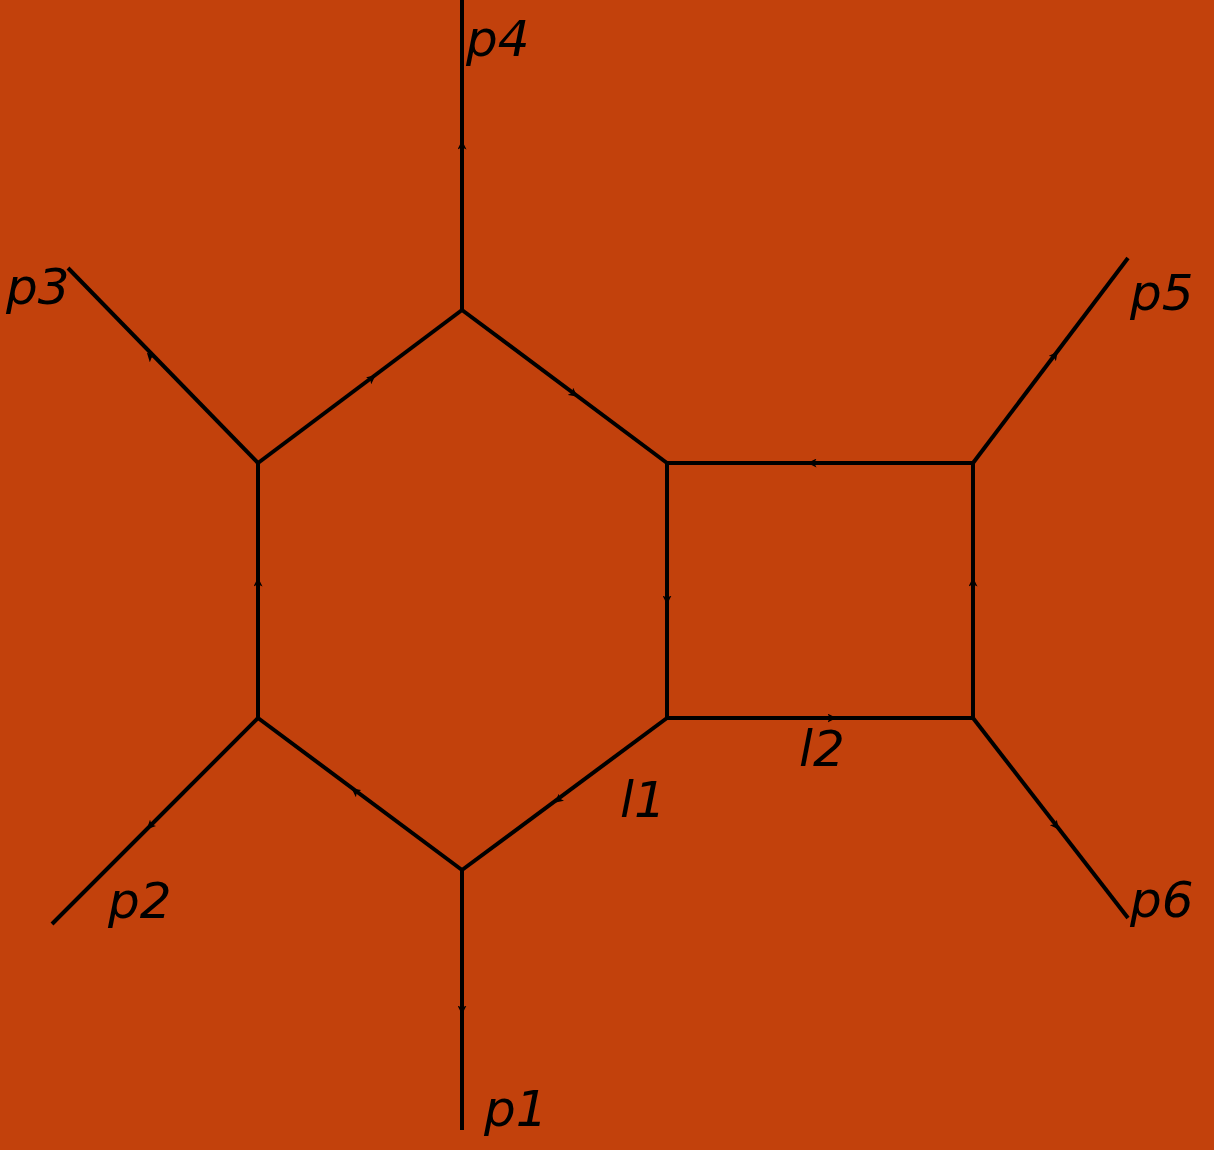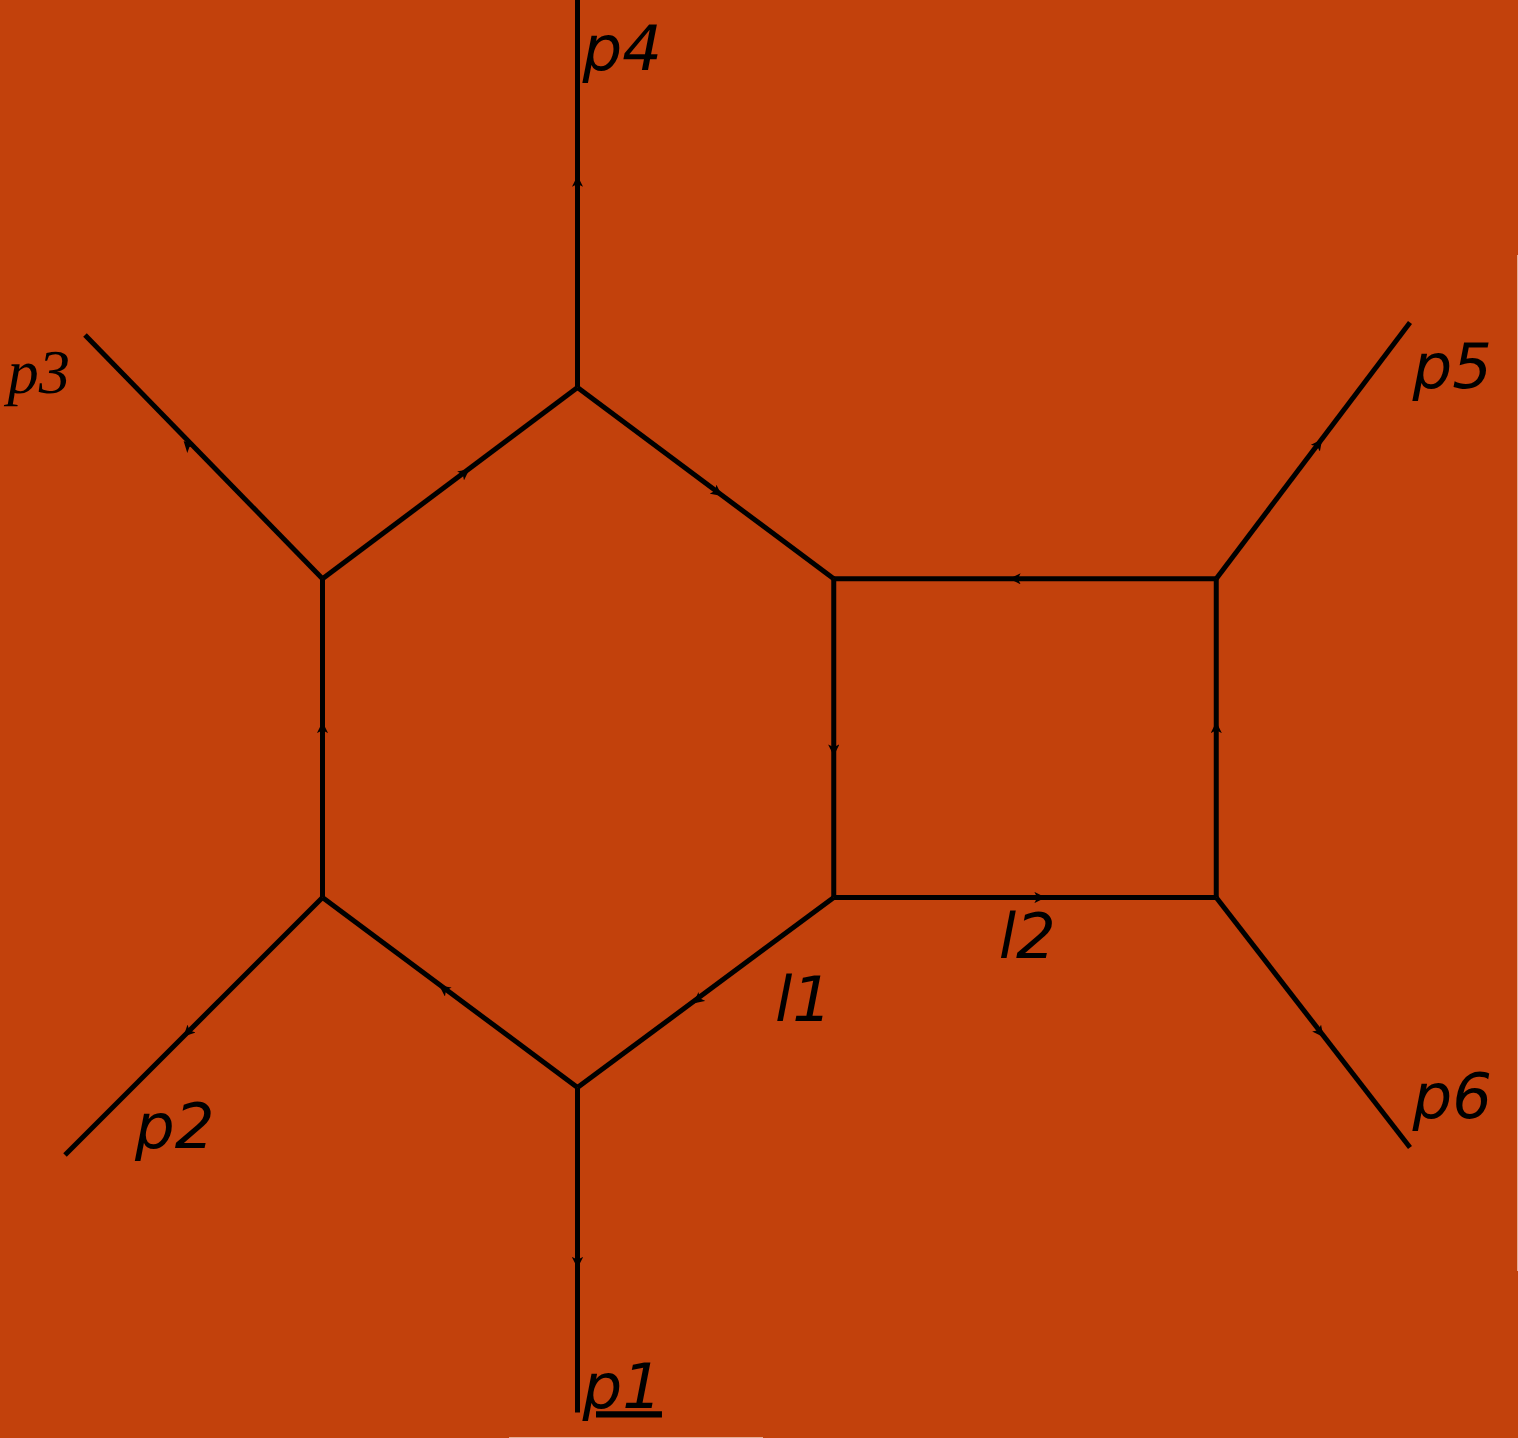--- a/index.html
+++ b/index.html
@@ -72,20 +72,20 @@
 
       <path d="M168,808 L150,826" marker-end="url(#arr)" stroke="none"></path>
 
       <path d="M462,985 L462,1010" marker-end="url(#arr)" stroke="none"></path>
 
       <path d="M1040,805 L1056,826" marker-end="url(#arr)" stroke="none"></path>
     </g>
   </svg>
 
   <span class="label" style="left:466px; top:14px;">p4</span>
-  <span class="label" style="left:6px; top:272px;font-family:Liberation Serif, serif;">p3</span>
+  <span class="label" style="left:6px; top:262px;">p3</span>
   <span class="label" style="left:1130px; top:268px;text-align:center;">p5</span>
   <span class="label" style="left:799px; top:724px;">l2</span>
   <span class="label" style="left:620px; top:775px;font-style:italic;">l1</span>
   <span class="label" style="left:108px; top:876px;text-align:right;">p2</span>
-  <span class="label" style="left:1130px; top:852px;">p6</span>
-  <span class="label" style="left:466px; top:1084px;text-decoration:underline;">p1</span>
+  <span class="label" style="left:1130px; top:875px;">p6</span>
+  <span class="label" style="left:484px; top:1084px;">p1</span>
 </div>
 
 </body></html>

